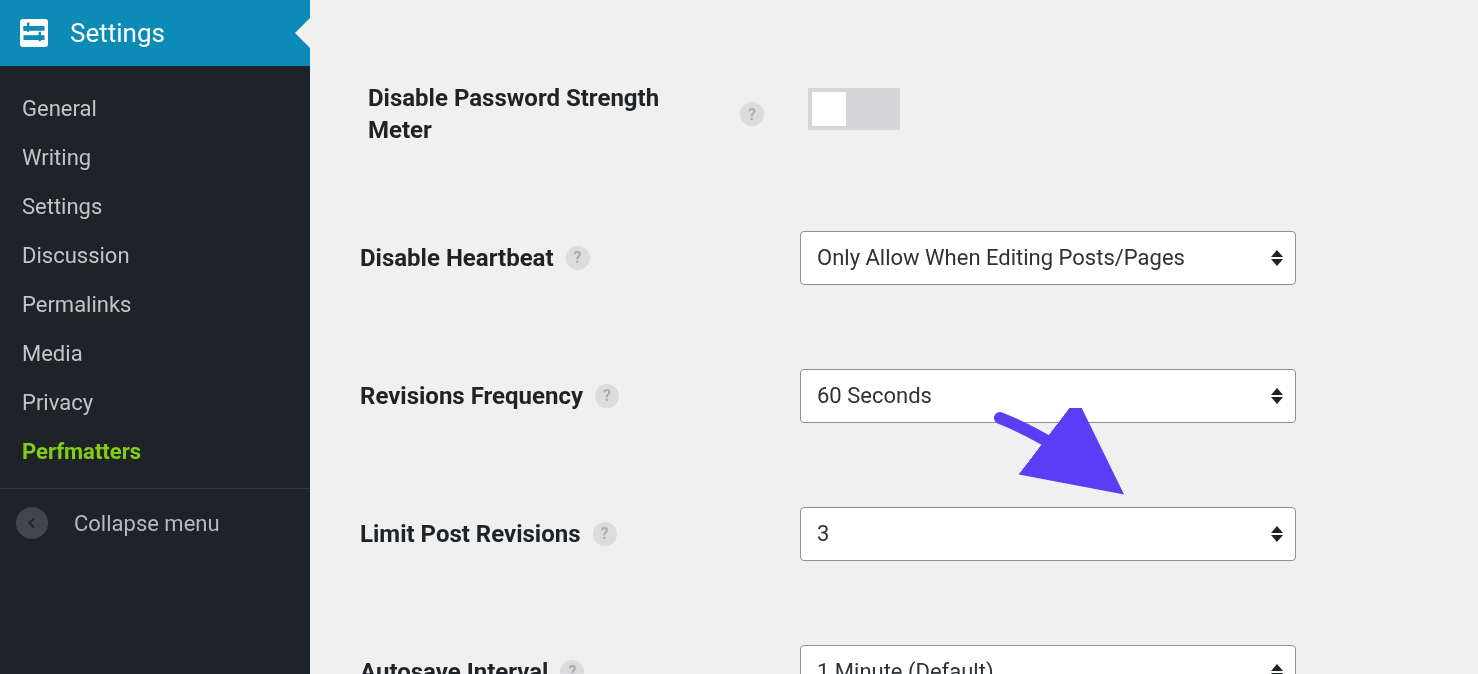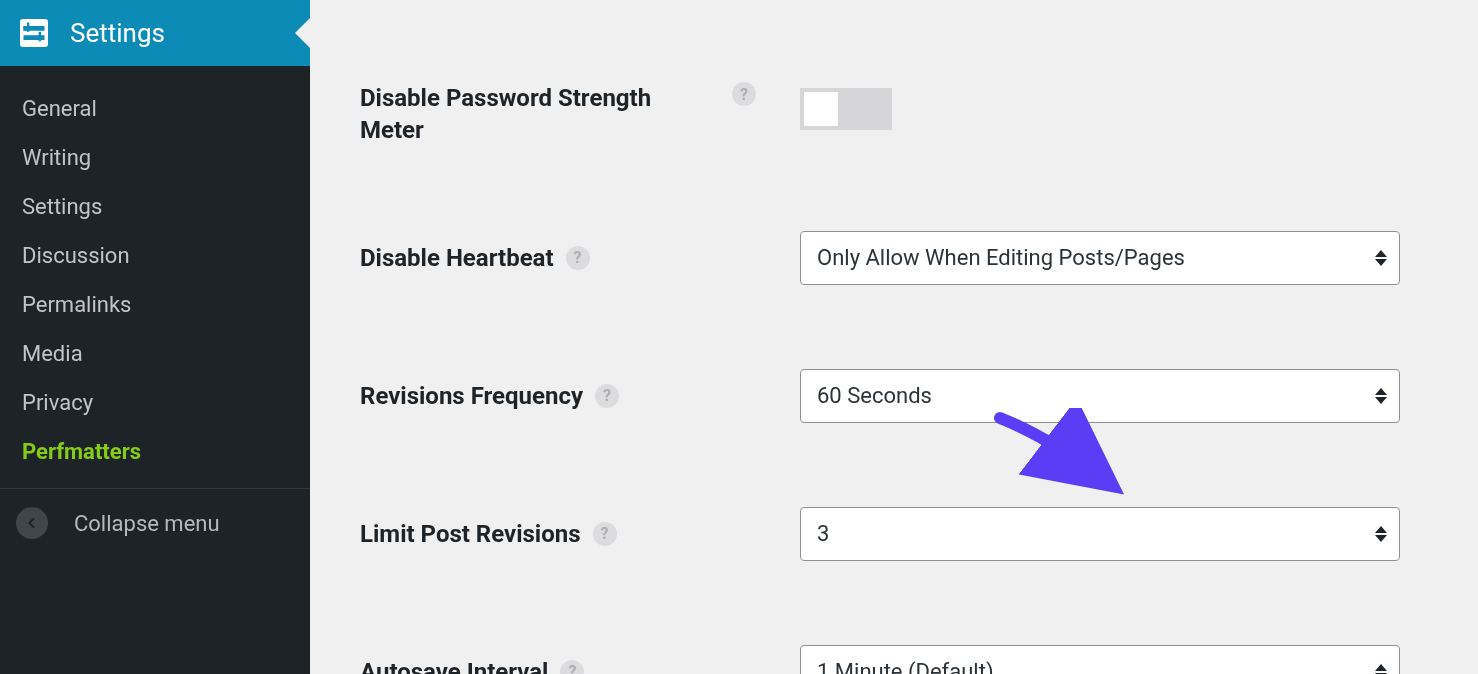--- a/index.html
+++ b/index.html
@@ -133,21 +133,21 @@
   }
   .toggle .thumb {
     position: absolute;
     top: 4px; left: 4px;
     width: 34px; height: 34px;
     background: #fff;
   }
 
   
   .faux-select {
-    width: 600px;
+    width: 496px;
     height: 54px;
     background: #fff;
     border: 1px solid #8c8f94;
     border-radius: 4px;
     display: flex;
     align-items: center;
     padding: 0 44px 0 16px;
     font-size: 22px;
     color: #2c3338;
     position: relative;
@@ -170,21 +170,21 @@
   .annotation-arrow {
     position: absolute;
     left: 680px;
     top: 408px;
     pointer-events: none;
   }
 
   
   .row.first { padding-top: 82px; align-items: flex-start; }
   .row.first .control-cell { padding-top: 6px; }
-  .row.first .label-cell { align-items: flex-start; }
+  .row.first .label-cell { align-items: center; margin-left: 8px; }
   .row.first .label-cell .label-text { max-width: 360px; }
 </style>
 </head>
 <body>
 
 <aside class="sidebar">
   <div class="sidebar-top">
     <span class="icon-wrap">
       <svg viewBox="0 0 24 24">
           <path d="M4 7h3v2H4V7zm5 0h11v2H9V7zM4 15h11v2H4v-2zm13 0h3v2h-3v-2zM7 3v8M17 11v8" stroke="#0d8bb7" stroke-width="2" fill="none"></path>

